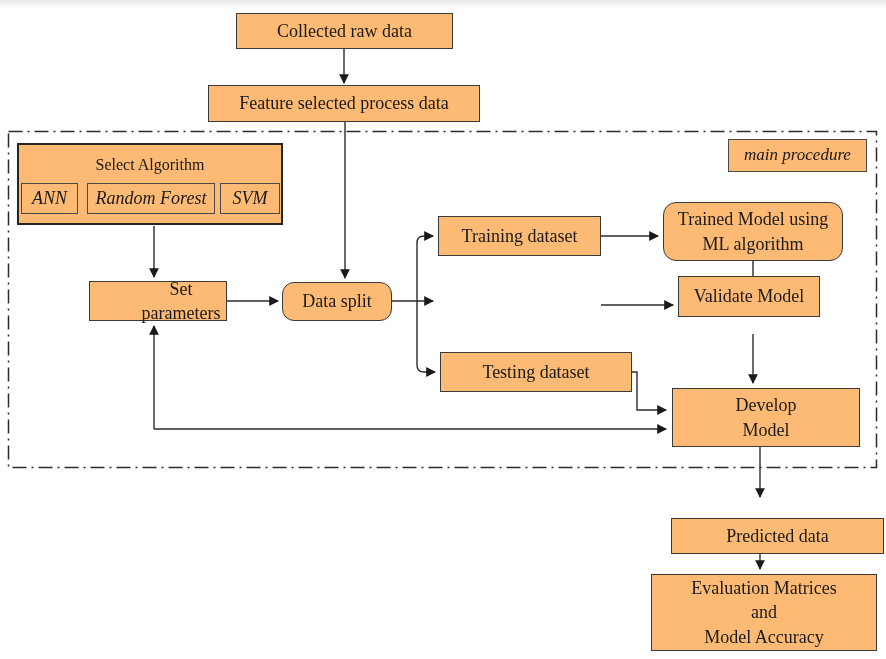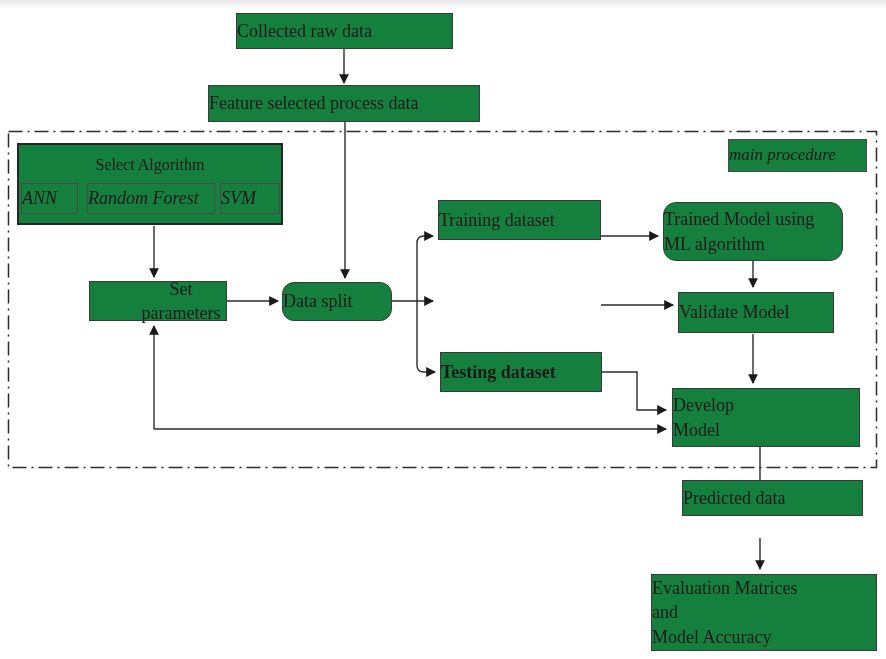--- a/index.html
+++ b/index.html
@@ -13,24 +13,24 @@
     overflow: hidden;
   }
   #top-fade {
     position: absolute; left: 0; top: 0; width: 886px; height: 9px;
     background: linear-gradient(to bottom, #e7e7e7, #ffffff);
   }
   .box {
     position: absolute;
     box-sizing: border-box;
     border: 1.5px solid #3a3a3a;
-    background: #15803d;
+    background: #fdba74;
     display: flex;
     flex-direction: column;
-    align-items: flex-start;
+    align-items: center;
     justify-content: center;
     text-align: center;
     font-size: 18px;
     line-height: 1.35;
   }
   .box.thick { border-width: 2px; border-color: #262626; }
   .box.thin  { border-width: 1.4px; border-color: #4a4a4a; font-style: italic; }
   #svg-layer { position: absolute; left: 0; top: 0; }
   #svg-layer path, #svg-layer rect { fill: none; stroke: #2b2b2b; stroke-width: 1.4; }
   #svg-layer rect.dashdot { stroke-dasharray: 14 5 2 5; stroke-width: 1.5; }
@@ -102,42 +102,42 @@
   </div>
 
   <div class="box" style="left:89px; top:281px; width:138px; height:40px;padding-left:46px;">
     <span>Set parameters</span>
   </div>
 
   <div class="box" style="left:282px; top:282px; width:110px; height:39px;border-radius:12px;">
     <span>Data split</span>
   </div>
 
-  <div class="box" style="left:438px; top:200px; width:163px; height:40px;">
+  <div class="box" style="left:438px; top:216px; width:163px; height:40px;">
     <span>Training dataset</span>
   </div>
-  <div class="box" style="left:440px; top:352px; width:162px; height:40px;font-weight:bold;">
+  <div class="box" style="left:440px; top:352px; width:192px; height:40px;">
     <span>Testing dataset</span>
   </div>
 
   <div class="box" style="left:663px; top:202px; width:180px; height:59px;border-radius:13px;">
     <span>Trained Model using</span>
     <span>ML algorithm</span>
   </div>
 
-  <div class="box" style="left:678px; top:292px; width:156px; height:41px;">
+  <div class="box" style="left:678px; top:276px; width:142px; height:41px;">
     <span>Validate Model</span>
   </div>
 
   <div class="box" style="left:672px; top:388px; width:188px; height:59px;">
     <span>Develop</span>
     <span>Model</span>
   </div>
 
-  <div class="box" style="left:671px; top:480px; width:181px; height:36px;margin-left:11px;">
+  <div class="box" style="left:671px; top:518px; width:213px; height:36px;">
     <span>Predicted data</span>
   </div>
 
   <div class="box" style="left:651px; top:574px; width:226px; height:77px;">
     <span>Evaluation Matrices</span>
     <span>and</span>
     <span>Model Accuracy</span>
   </div>
 </div>
 

